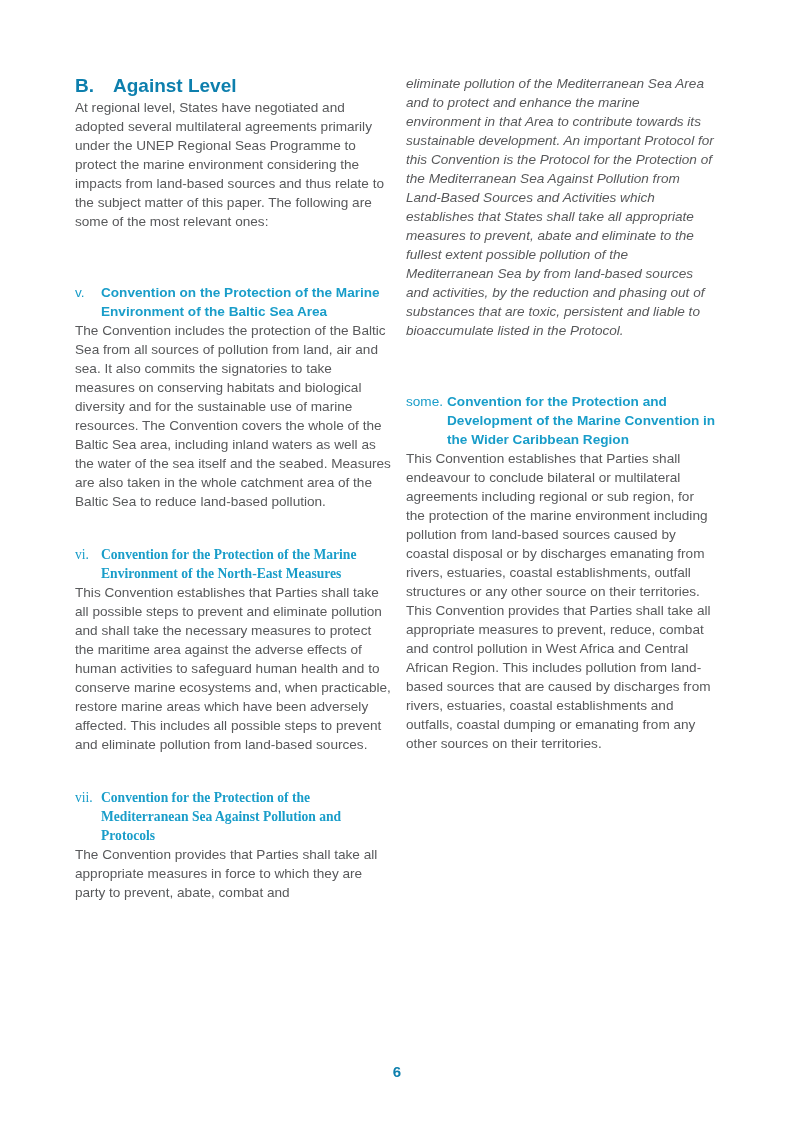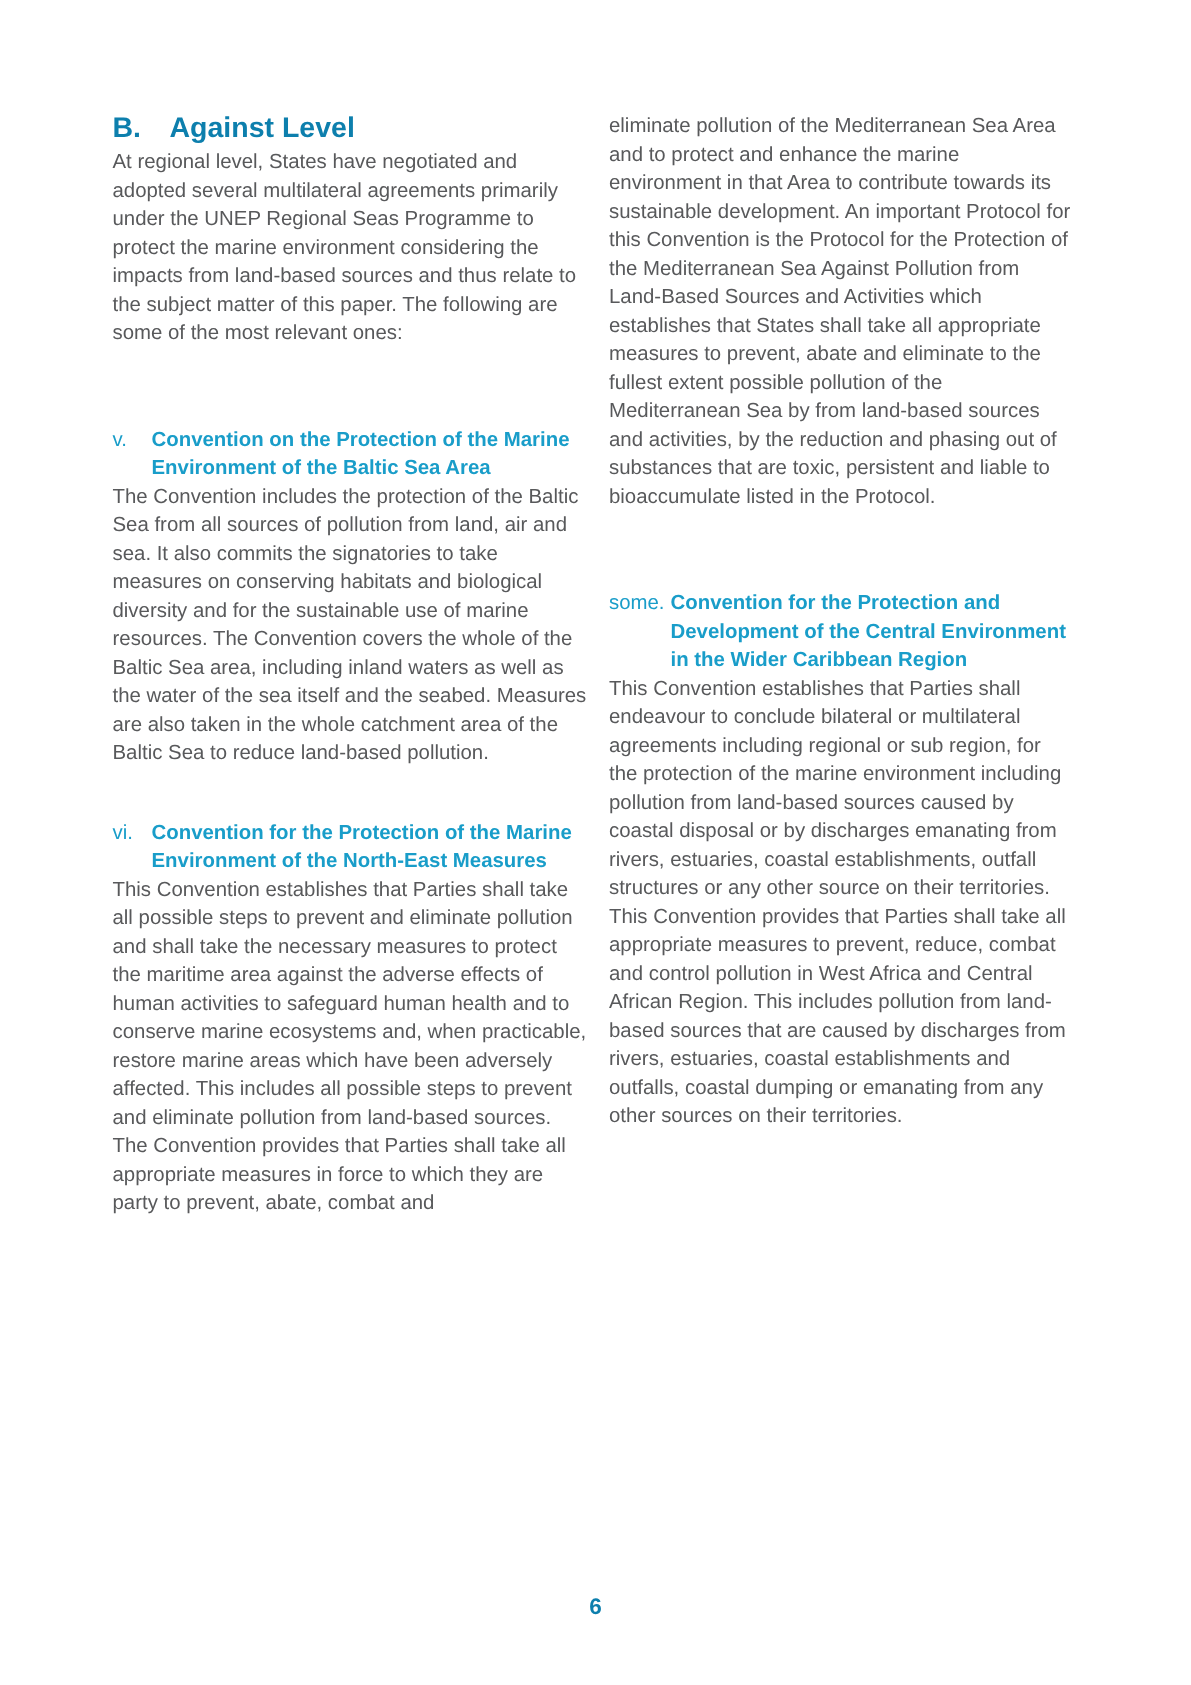--- a/index.html
+++ b/index.html
@@ -47,24 +47,24 @@
   }
   .item-heading .num {
     flex:0 0 auto;
     min-width:22px;
     padding-right:4px;
     font-weight:normal;
   }
   .item-heading .ititle { font-weight:bold; }
 
   .mt-intro { margin-top:18px; }
-  .mt-sec   { margin-top:34px; }
+  .mt-sec   { margin-top:34px;font-family:Liberation Serif, serif; }
   .mt-sec-lg{ margin-top:52px; }
   .mt-body  { margin-top:19px; }
-  .mt-cont  { margin-top:7px; }
+  .mt-cont  { margin-top:7px;font-style:italic; }
 
   .page-number {
     position:absolute;
     left:0; right:0;
     top:1063px;
     text-align:center;
     color:#0d7fad;
     font-size:15px;
     font-weight:bold;
   }
@@ -88,29 +88,33 @@
         <span class="ititle">Convention on the Protection of the Marine Environment of the Baltic Sea Area</span>
       </h2>
       <p class="body mt-body">The Convention includes the protection of the Baltic Sea from all sources of pollution from land, air and sea. It also commits the signatories to take measures on conserving habitats and biological diversity and for the sustainable use of marine resources. The Convention covers the whole of the Baltic Sea area, including inland waters as well as the water of the sea itself and the seabed. Measures are also taken in the whole catchment area of the Baltic Sea to reduce land-based pollution.</p>
 
       <h2 class="item-heading mt-sec">
         <span class="num">vi.</span>
         <span class="ititle">Convention for the Protection of the Marine Environment of the North-East Measures</span>
       </h2>
       <p class="body mt-body">This Convention establishes that Parties shall take all possible steps to prevent and eliminate pollution and shall take the necessary measures to protect the maritime area against the adverse effects of human activities to safeguard human health and to conserve marine ecosystems and, when practicable, restore marine areas which have been adversely affected. This includes all possible steps to prevent and eliminate pollution from land-based sources.</p>
 
+      <h2 class="item-heading mt-sec">
+        <span class="num">vii.</span>
+        <span class="ititle">Convention for the Protection of the Mediterranean Sea Against Pollution and Protocols</span>
+      </h2>
       <p class="body mt-body">The Convention provides that Parties shall take all appropriate measures in force to which they are party to prevent, abate, combat and</p>
     </div>
 
     <div class="col-right">
       <p class="body mt-cont">eliminate pollution of the Mediterranean Sea Area and to protect and enhance the marine environment in that Area to contribute towards its sustainable development. An important Protocol for this Convention is the Protocol for the Protection of the Mediterranean Sea Against Pollution from Land-Based Sources and Activities which establishes that States shall take all appropriate measures to prevent, abate and eliminate to the fullest extent possible pollution of the Mediterranean Sea by from land-based sources and activities, by the reduction and phasing out of substances that are toxic, persistent and liable to bioaccumulate listed in the Protocol.</p>
 
       <h2 class="item-heading mt-sec-lg">
         <span class="num">some.</span>
-        <span class="ititle">Convention for the Protection and Development of the Central Environment in the Wider Caribbean Region</span>
+        <span class="ititle">Convention for the Protection and Development of the Marine Convention in the Wider Caribbean Region</span>
       </h2>
       <p class="body mt-body">This Convention establishes that Parties shall endeavour to conclude bilateral or multilateral agreements including regional or sub region, for the protection of the marine environment including pollution from land-based sources caused by coastal disposal or by discharges emanating from rivers, estuaries, coastal establishments, outfall structures or any other source on their territories.</p>
 
       <p class="body mt-body">This Convention provides that Parties shall take all appropriate measures to prevent, reduce, combat and control pollution in West Africa and Central African Region. This includes pollution from land-based sources that are caused by discharges from rivers, estuaries, coastal establishments and outfalls, coastal dumping or emanating from any other sources on their territories.</p>
     </div>
 
   </div>
 
   <div class="page-number">6</div>
 </div>

